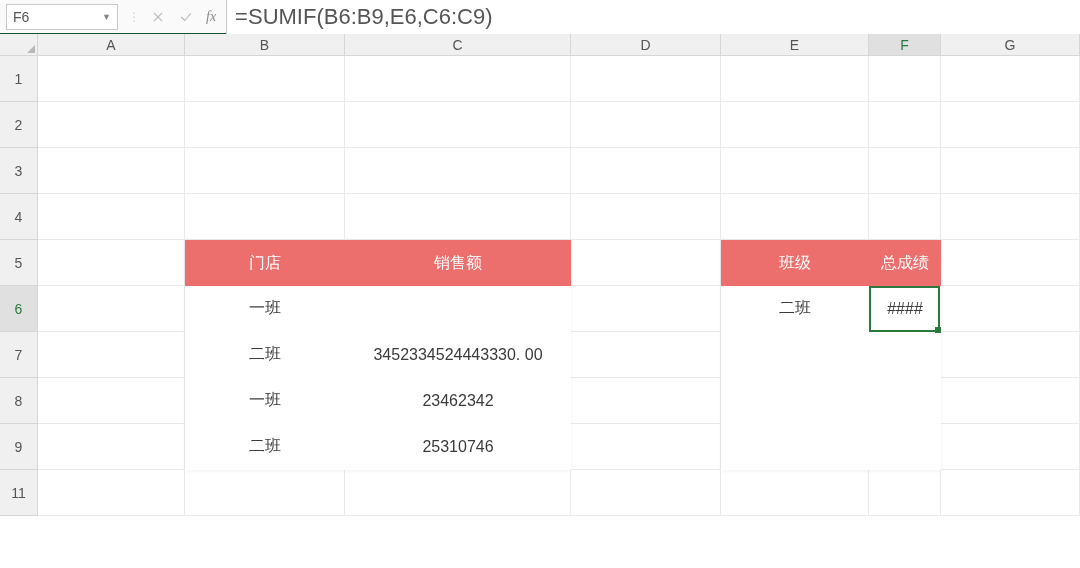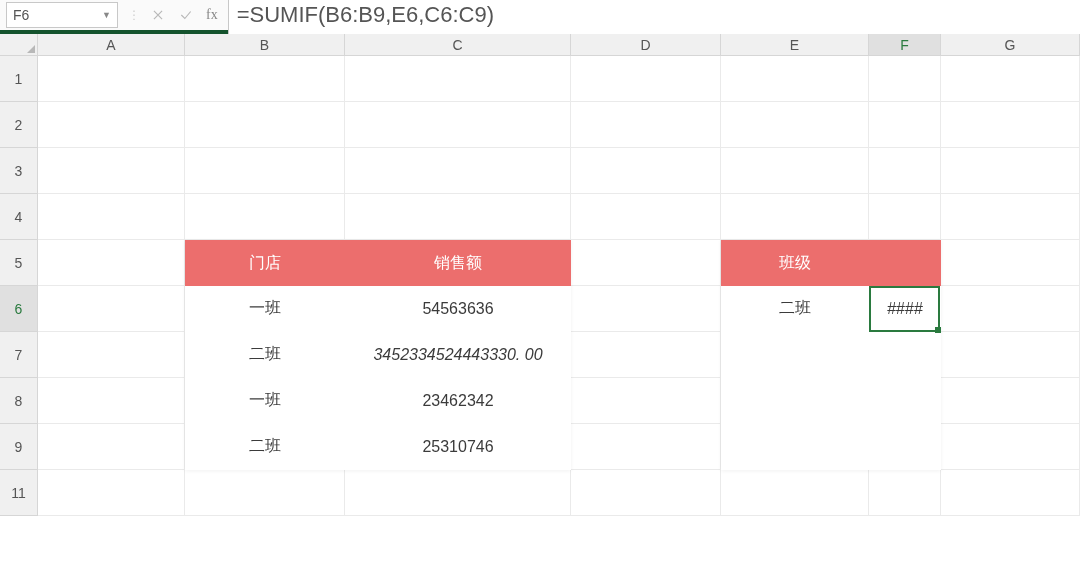--- a/index.html
+++ b/index.html
@@ -9,21 +9,21 @@
       background: #fff;
       overflow: hidden;
       width: 1080px;
       height: 568px;
     }
     
     .formula-bar {
       display: flex;
       align-items: center;
       height: 34px;
-      border-bottom: 4px solid #14532d;
+      border-bottom: 1px solid #14532d;
       background: #fafafa;
     }
     .name-box {
       width: 112px;
       height: 26px;
       margin: 4px 6px;
       border: 1px solid #c8c8c8;
       background: #fff;
       display: flex;
       align-items: center;
@@ -45,20 +45,21 @@
       width: 28px;
       height: 24px;
       display: flex;
       align-items: center;
       justify-content: center;
       color: #a8a8a8;
       cursor: pointer;
     }
     .fb-btn svg { width: 14px; height: 14px; }
     .fx-label {
+      font-style: italic;
       color: #888;
       font-size: 14px;
       padding: 0 6px;
       font-family: "Times New Roman", serif;
       text-align: right;
     }
     .formula-input {
       flex: 1;
       height: 42px;
       border: 1px solid #c8c8c8;
@@ -326,39 +327,39 @@
       </div>
     </div>
 
   <div class="tbl" id="tbl1" style="left:185px; top:206px; width:386px;">
     <div class="thead">
       <div style="width:160px">门店</div>
       <div style="width:226px">销售额</div>
     </div>
   <div class="trow">
         <div style="width: 160px;">一班</div>
-        <div style="width: 226px;">54563636</div>
       </div>
       <div class="trow">
         <div style="width: 160px;">二班</div>
-        <div style="width: 226px; font-style: italic;">3452334524443330. 00</div>
+        <div style="width: 226px;">3452334524443330. 00</div>
       </div>
       <div class="trow">
         <div style="width: 160px;">一班</div>
         <div style="width: 226px;">23462342</div>
       </div>
       <div class="trow">
         <div style="width: 160px;">二班</div>
         <div style="width: 226px;">25310746</div>
       </div>
     </div>
 
   <div class="tbl" id="tbl2" style="left:721px; top:206px; width:220px;">
     <div class="thead">
       <div style="width:148px">班级</div>
+      <div style="width:72px">总成绩</div>
     </div>
   <div class="trow">
         <div style="width: 148px;">二班</div>
         <div style="width: 72px;">####</div>
       </div>
       <div class="trow">
         <div style="width: 148px;"></div>
         <div style="width: 72px;"></div>
       </div>
       <div class="trow">

